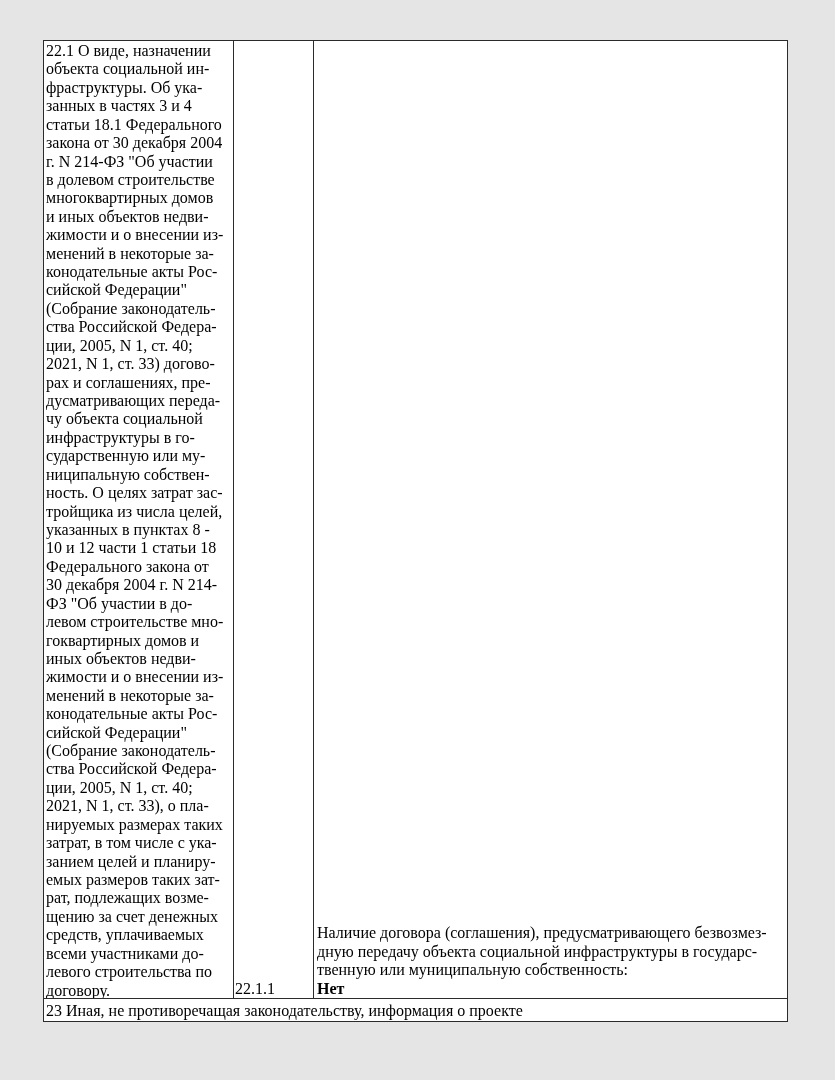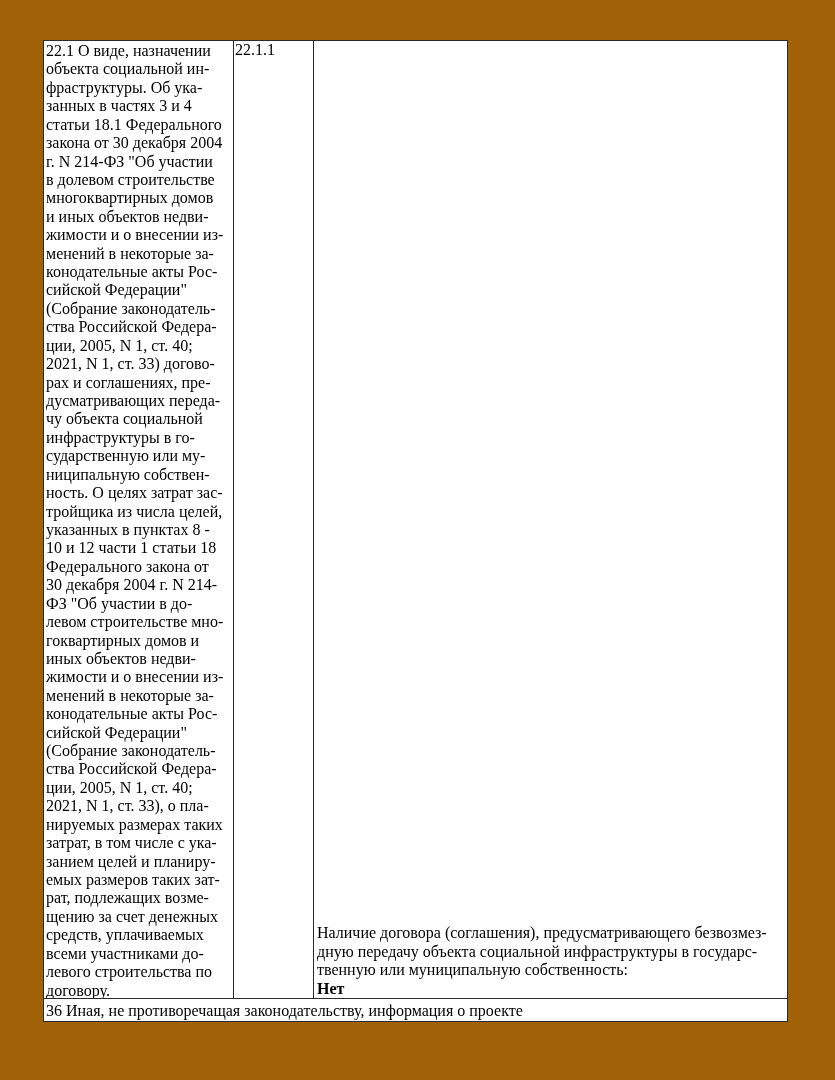--- a/index.html
+++ b/index.html
@@ -1,21 +1,21 @@
 <!DOCTYPE html>
 <html><head>
 <meta charset="utf-8">
 <style>
   * { margin: 0; padding: 0; box-sizing: border-box; }
   html, body { background: #ffffff; }
   .page {
     position: relative;
     width: 835px;
     height: 1080px;
-    background: #a16207;
+    background: #e5e5e5;
     font-family: "Liberation Serif", "DejaVu Serif", serif;
     color: #000000;
     overflow: hidden;
   }
   .doc-table {
     position: absolute;
     left: 43px;
     top: 40px;
     width: 745px;
     border: 1px solid #2b2b2b;
@@ -34,21 +34,21 @@
   .cell-label {
     width: 190px;
     border-right: 1px solid #2b2b2b;
     padding: 1px 2px 0 2px;
     white-space: pre-line;
   }
   .cell-code {
     width: 80px;
     border-right: 1px solid #2b2b2b;
     display: flex;
-    align-items: flex-start;
+    align-items: flex-end;
     padding-left: 1px;
   }
   .cell-content {
     flex: 1;
     display: flex;
     flex-direction: column;
     justify-content: flex-end;
     padding: 0 3px 0 3px;
   }
   .content-text {
@@ -128,15 +128,15 @@
       <div class="cell cell-code">
         <span>22.1.1</span>
       </div>
       <div class="cell cell-content">
         <div class="content-text">Наличие договора (соглашения), предусматривающего безвозмез-
 дную передачу объекта социальной инфраструктуры в государс-
 твенную или муниципальную собственность:</div>
         <div class="content-value">Нет</div>
       </div>
     </div>
-    <div class="row-footer">36 Иная, не противоречащая законодательству, информация о проекте</div>
+    <div class="row-footer">23 Иная, не противоречащая законодательству, информация о проекте</div>
   </div>
 </div>
 
 </body></html>

